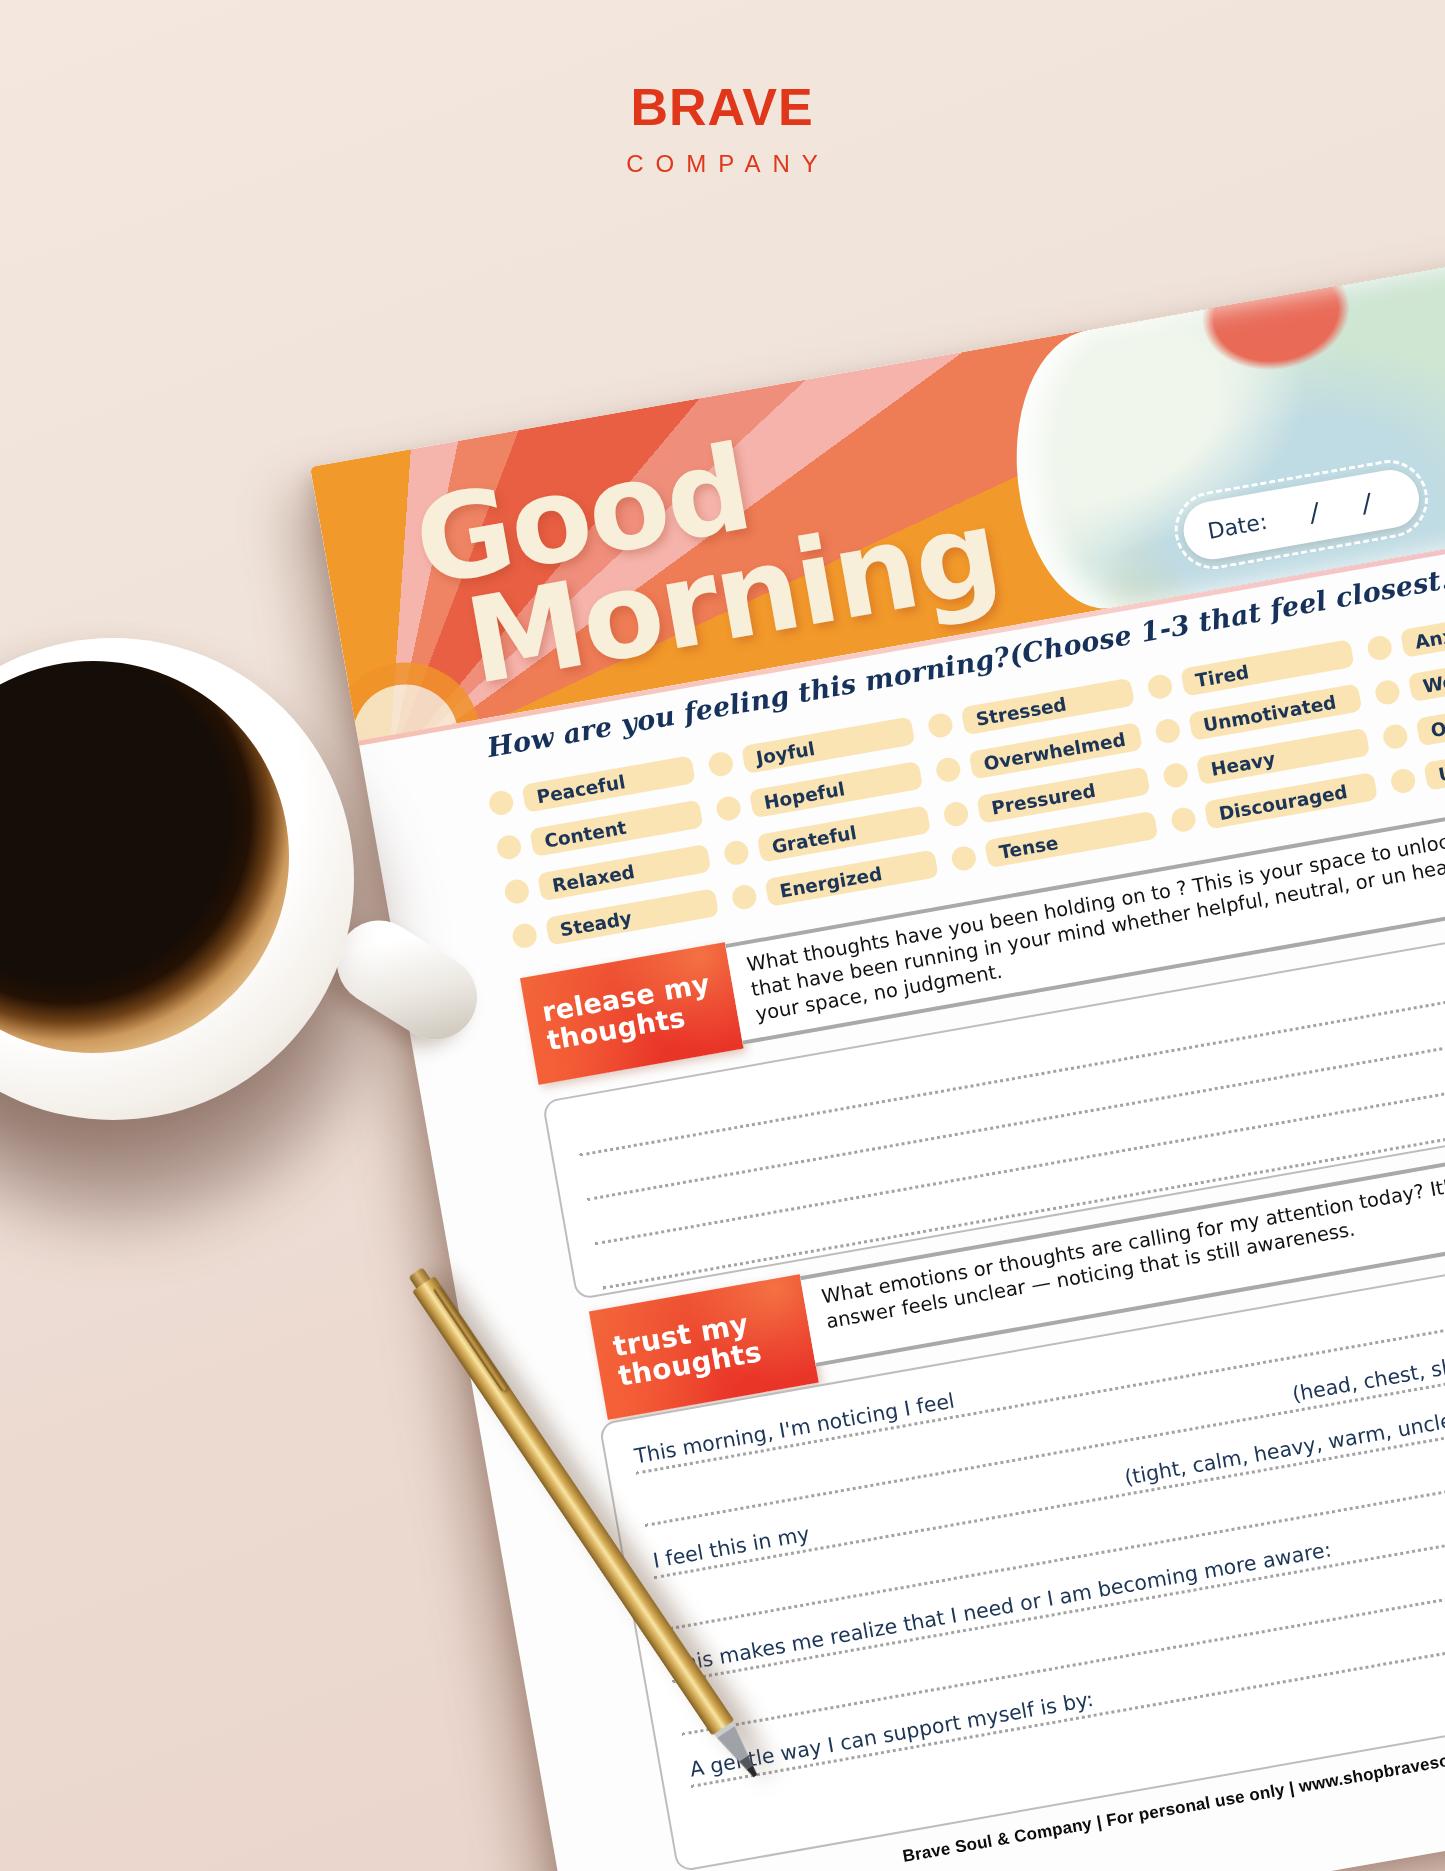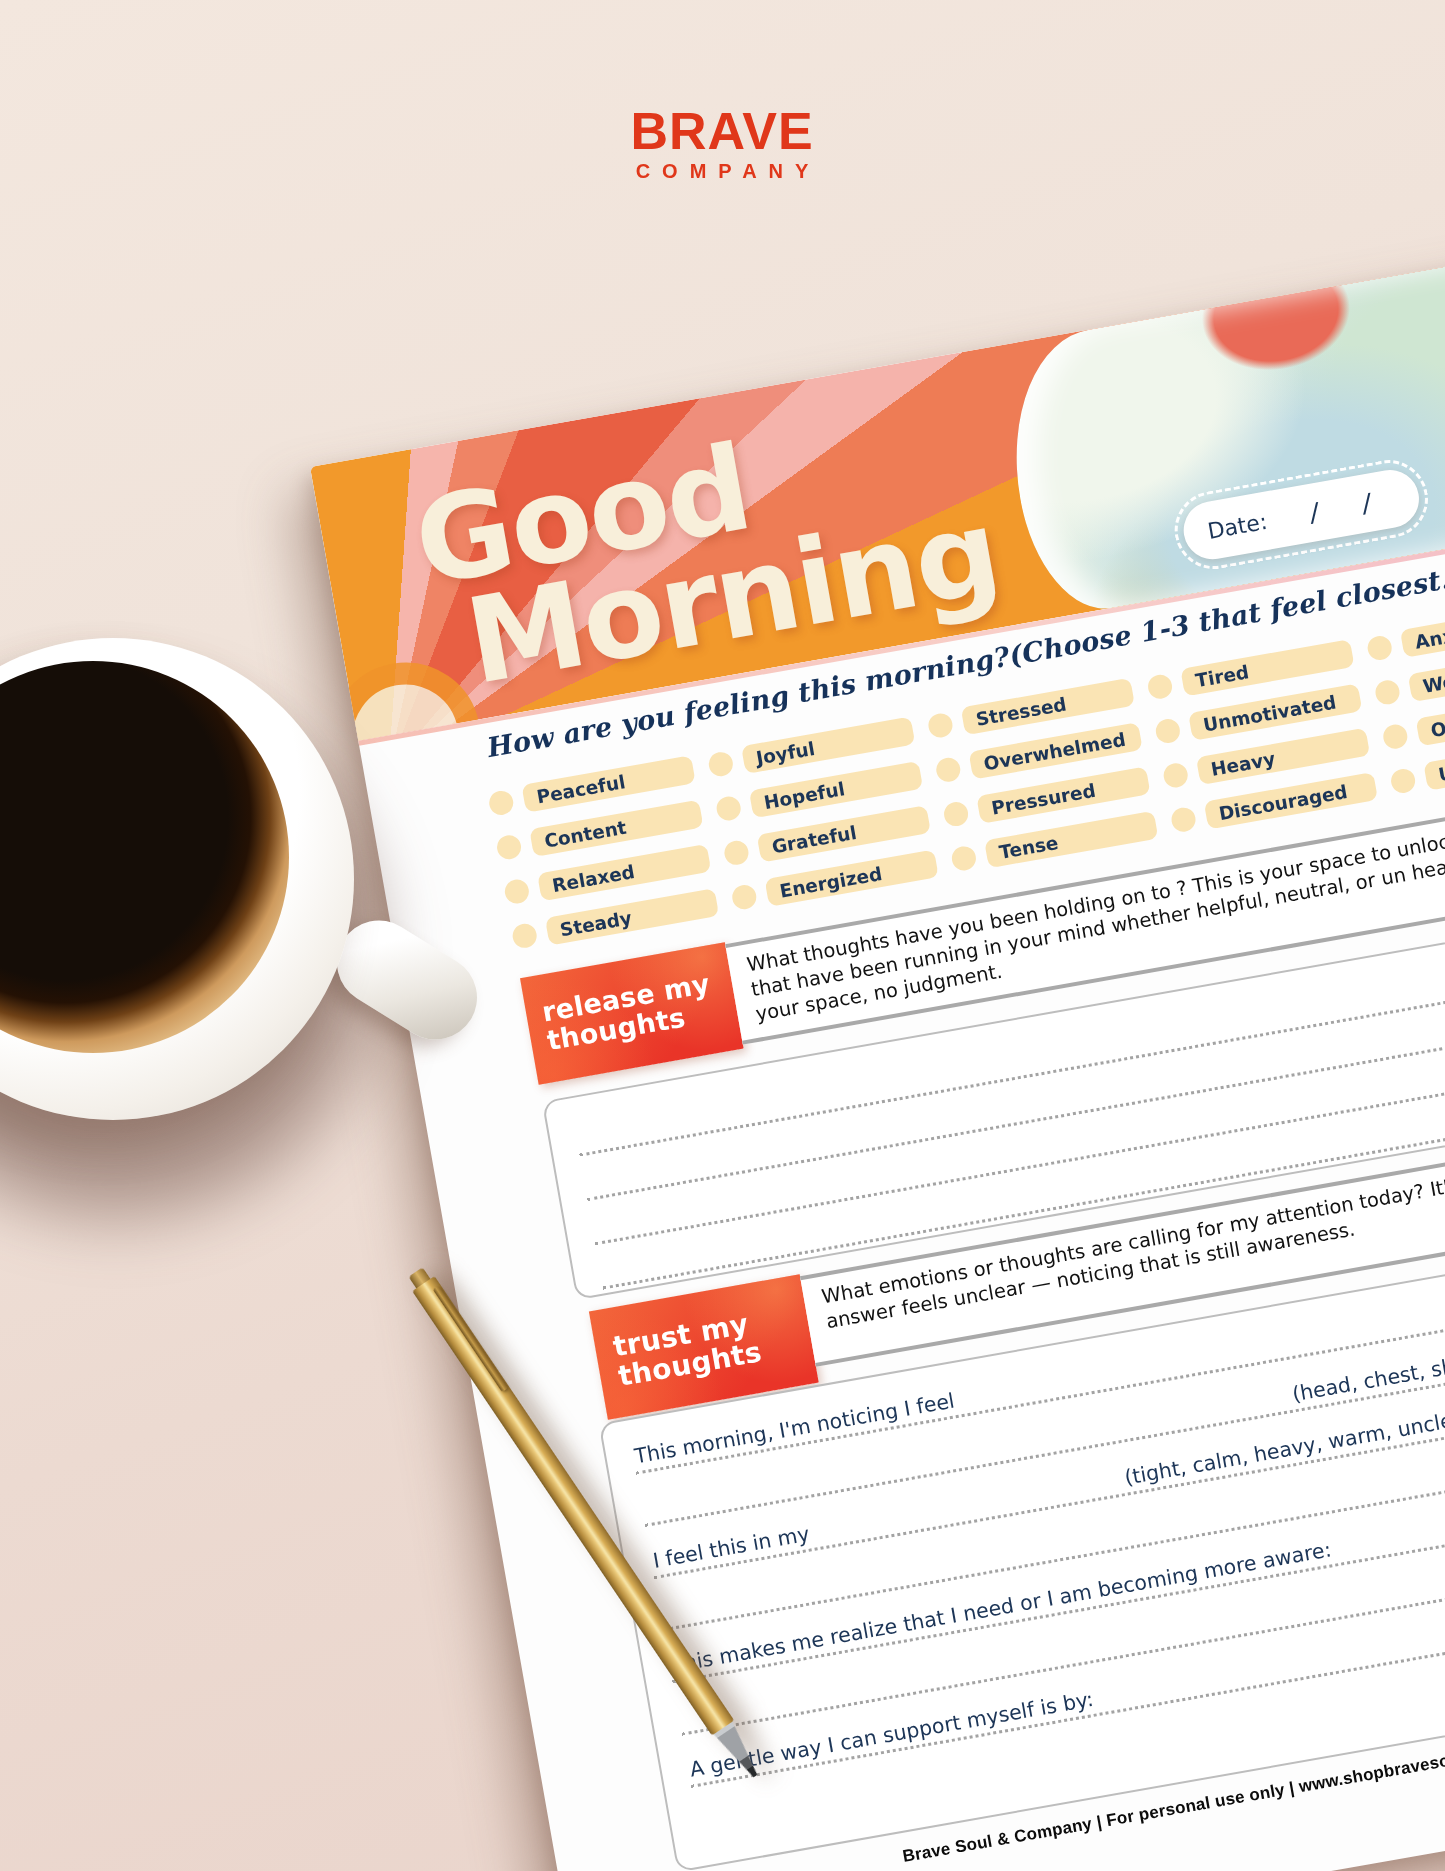--- a/index.html
+++ b/index.html
@@ -5,24 +5,24 @@
   * { margin:0; padding:0; box-sizing:border-box; }
   html,body { width:1445px; height:1871px; }
   body { font-family:"DejaVu Sans", sans-serif; overflow:hidden; }
 
   .scene {
     position:relative; width:1445px; height:1871px; overflow:hidden;
     background:linear-gradient(160deg,#F3E7DE 0%, #F0E3DA 30%, #ECDAD1 62%, #E9D3CA 100%);
   }
 
   
-  .logo { position:absolute; left:572px; top:108px; width:300px; text-align:center; color:#E0371A; z-index:2; }
+  .logo { position:absolute; left:572px; top:84px; width:300px; text-align:center; color:#E0371A; z-index:2; }
   .logo .l1 { font-size:52px; font-weight:900; letter-spacing:1px; line-height:0.92; font-family:"Liberation Sans", sans-serif; }
   .logo .l2 { font-size:54px; font-weight:900; letter-spacing:0px; line-height:0.92; font-family:"Liberation Sans", sans-serif; }
-  .logo .l3 { font-size:20px; font-weight:700; letter-spacing:12px; margin-right:-12px; margin-top:4px; font-family:"Liberation Sans", sans-serif; }
+  .logo .l3 { font-size:24px; font-weight:400; letter-spacing:12px; margin-right:-12px; margin-top:18px; font-family:"Liberation Sans", sans-serif; }
 
   
   .paper {
     position:absolute; left:310px; top:467px; width:1240px; height:1560px;
     transform:rotate(-10deg); transform-origin:top left;
     background:#FDFDFD; border-radius:6px 6px 22px 22px;
     box-shadow:-28px 26px 52px rgba(122,88,72,.42), -6px 8px 18px rgba(122,88,72,.25);
     z-index:3;
   }
 

